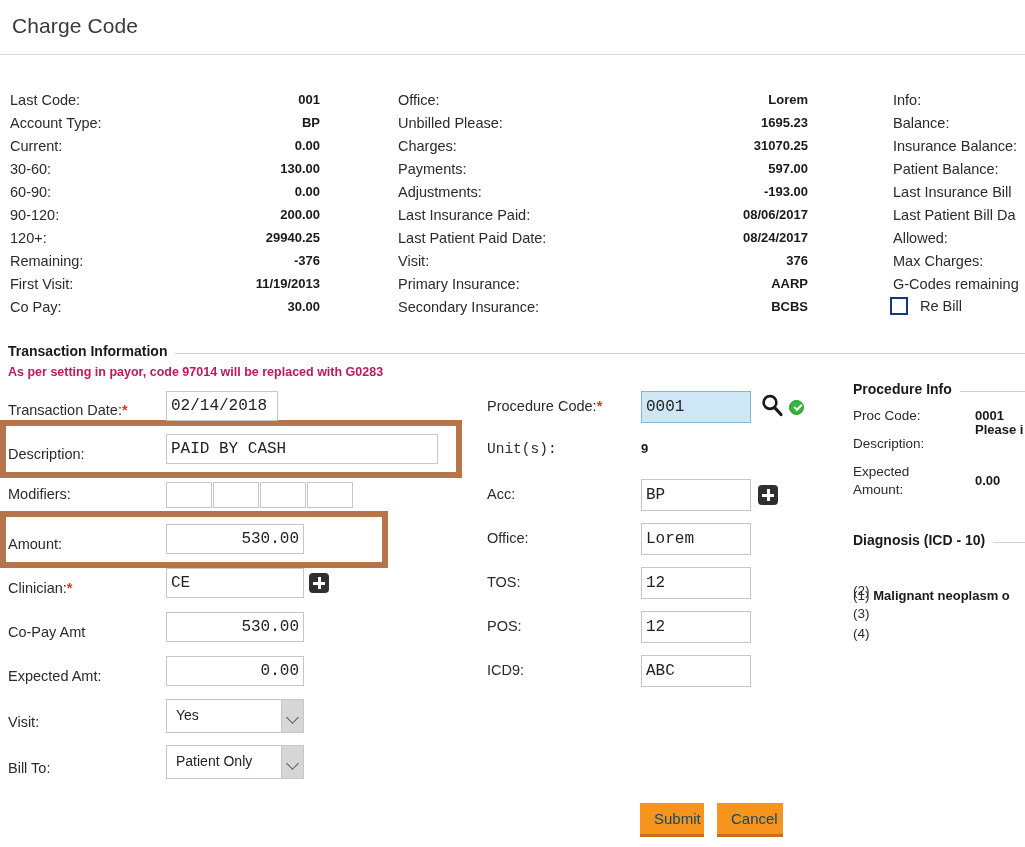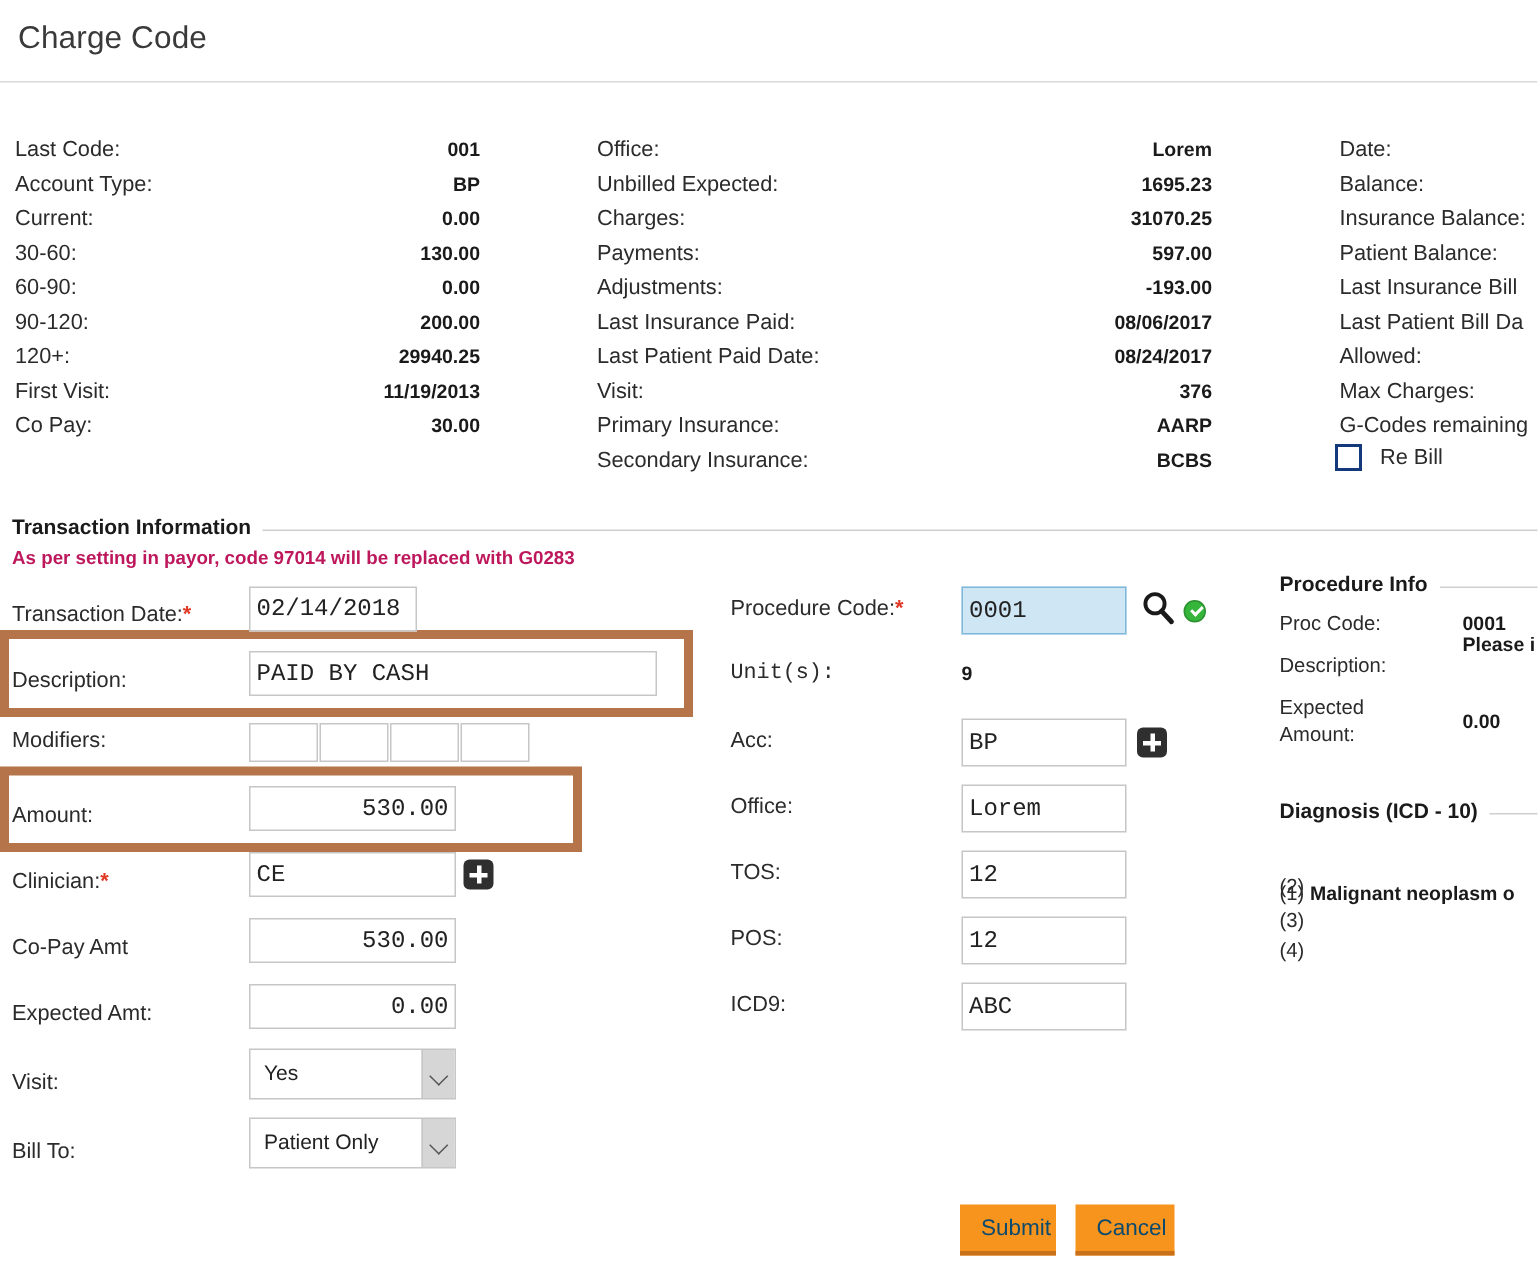--- a/index.html
+++ b/index.html
@@ -251,39 +251,40 @@
   <div class="summary">
 
     <div class="sumcol c1">
       <div class="sumrow"><span class="lbl">Last Code:</span><span class="val">001</span></div>
       <div class="sumrow"><span class="lbl">Account Type:</span><span class="val">BP</span></div>
       <div class="sumrow"><span class="lbl">Current:</span><span class="val">0.00</span></div>
       <div class="sumrow"><span class="lbl">30-60:</span><span class="val">130.00</span></div>
       <div class="sumrow"><span class="lbl">60-90:</span><span class="val">0.00</span></div>
       <div class="sumrow"><span class="lbl">90-120:</span><span class="val">200.00</span></div>
       <div class="sumrow"><span class="lbl">120+:</span><span class="val">29940.25</span></div>
+      <div class="sumrow"><span class="lbl">Remaining:</span><span class="val">-376</span></div>
       <div class="sumrow"><span class="lbl">First Visit:</span><span class="val">11/19/2013</span></div>
       <div class="sumrow"><span class="lbl">Co Pay:</span><span class="val">30.00</span></div>
     </div>
 
     <div class="sumcol c2">
       <div class="sumrow"><span class="lbl">Office:</span><span class="val">Lorem</span></div>
-      <div class="sumrow"><span class="lbl">Unbilled Expected:</span><span class="val">1695.23</span></div>
+      <div class="sumrow"><span class="lbl">Unbilled Please:</span><span class="val">1695.23</span></div>
       <div class="sumrow"><span class="lbl">Charges:</span><span class="val">31070.25</span></div>
       <div class="sumrow"><span class="lbl">Payments:</span><span class="val">597.00</span></div>
       <div class="sumrow"><span class="lbl">Adjustments:</span><span class="val">-193.00</span></div>
       <div class="sumrow"><span class="lbl">Last Insurance Paid:</span><span class="val">08/06/2017</span></div>
       <div class="sumrow"><span class="lbl">Last Patient Paid Date:</span><span class="val">08/24/2017</span></div>
       <div class="sumrow"><span class="lbl">Visit:</span><span class="val">376</span></div>
       <div class="sumrow"><span class="lbl">Primary Insurance:</span><span class="val">AARP</span></div>
       <div class="sumrow"><span class="lbl">Secondary Insurance:</span><span class="val">BCBS</span></div>
     </div>
 
     <div class="sumcol c3">
-      <div class="sumrow"><span class="lbl">Date:</span></div>
+      <div class="sumrow"><span class="lbl">Info:</span></div>
       <div class="sumrow"><span class="lbl">Balance:</span></div>
       <div class="sumrow"><span class="lbl">Insurance Balance:</span></div>
       <div class="sumrow"><span class="lbl">Patient Balance:</span></div>
       <div class="sumrow"><span class="lbl">Last Insurance Bill</span></div>
       <div class="sumrow"><span class="lbl">Last Patient Bill Da</span></div>
       <div class="sumrow"><span class="lbl">Allowed:</span></div>
       <div class="sumrow"><span class="lbl">Max Charges:</span></div>
       <div class="sumrow"><span class="lbl">G-Codes remaining</span></div>
     </div>
   </div>

